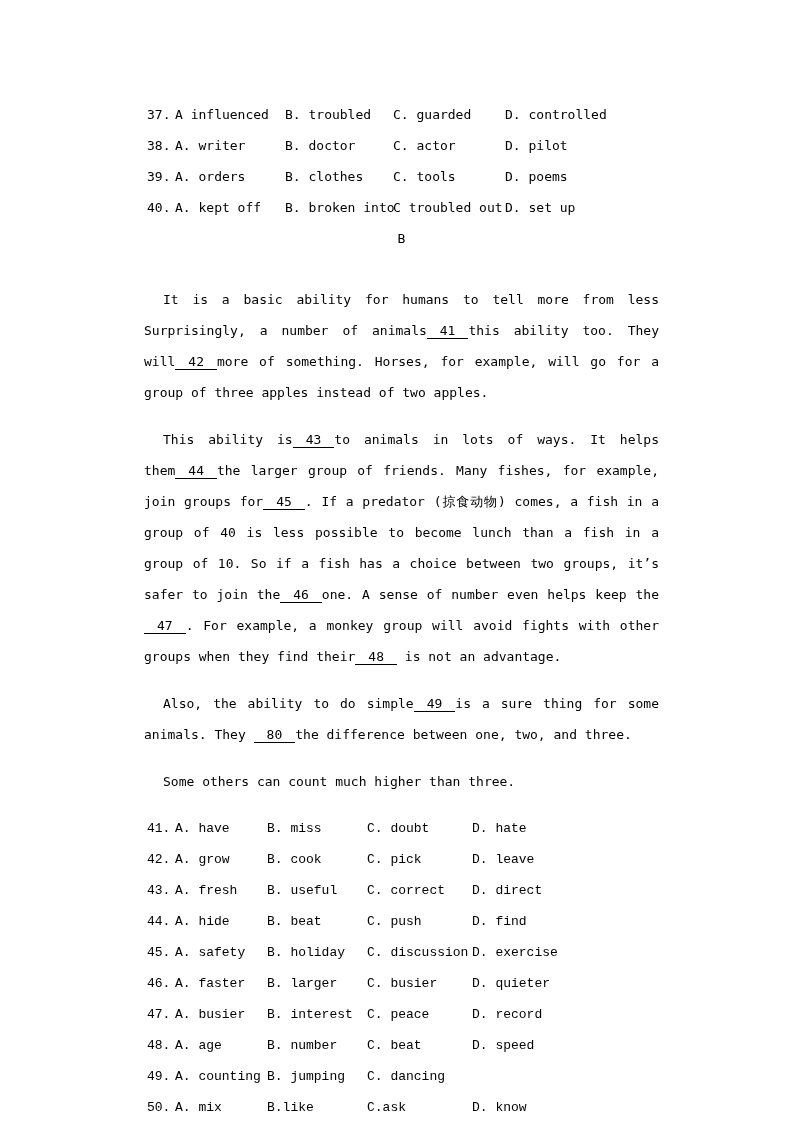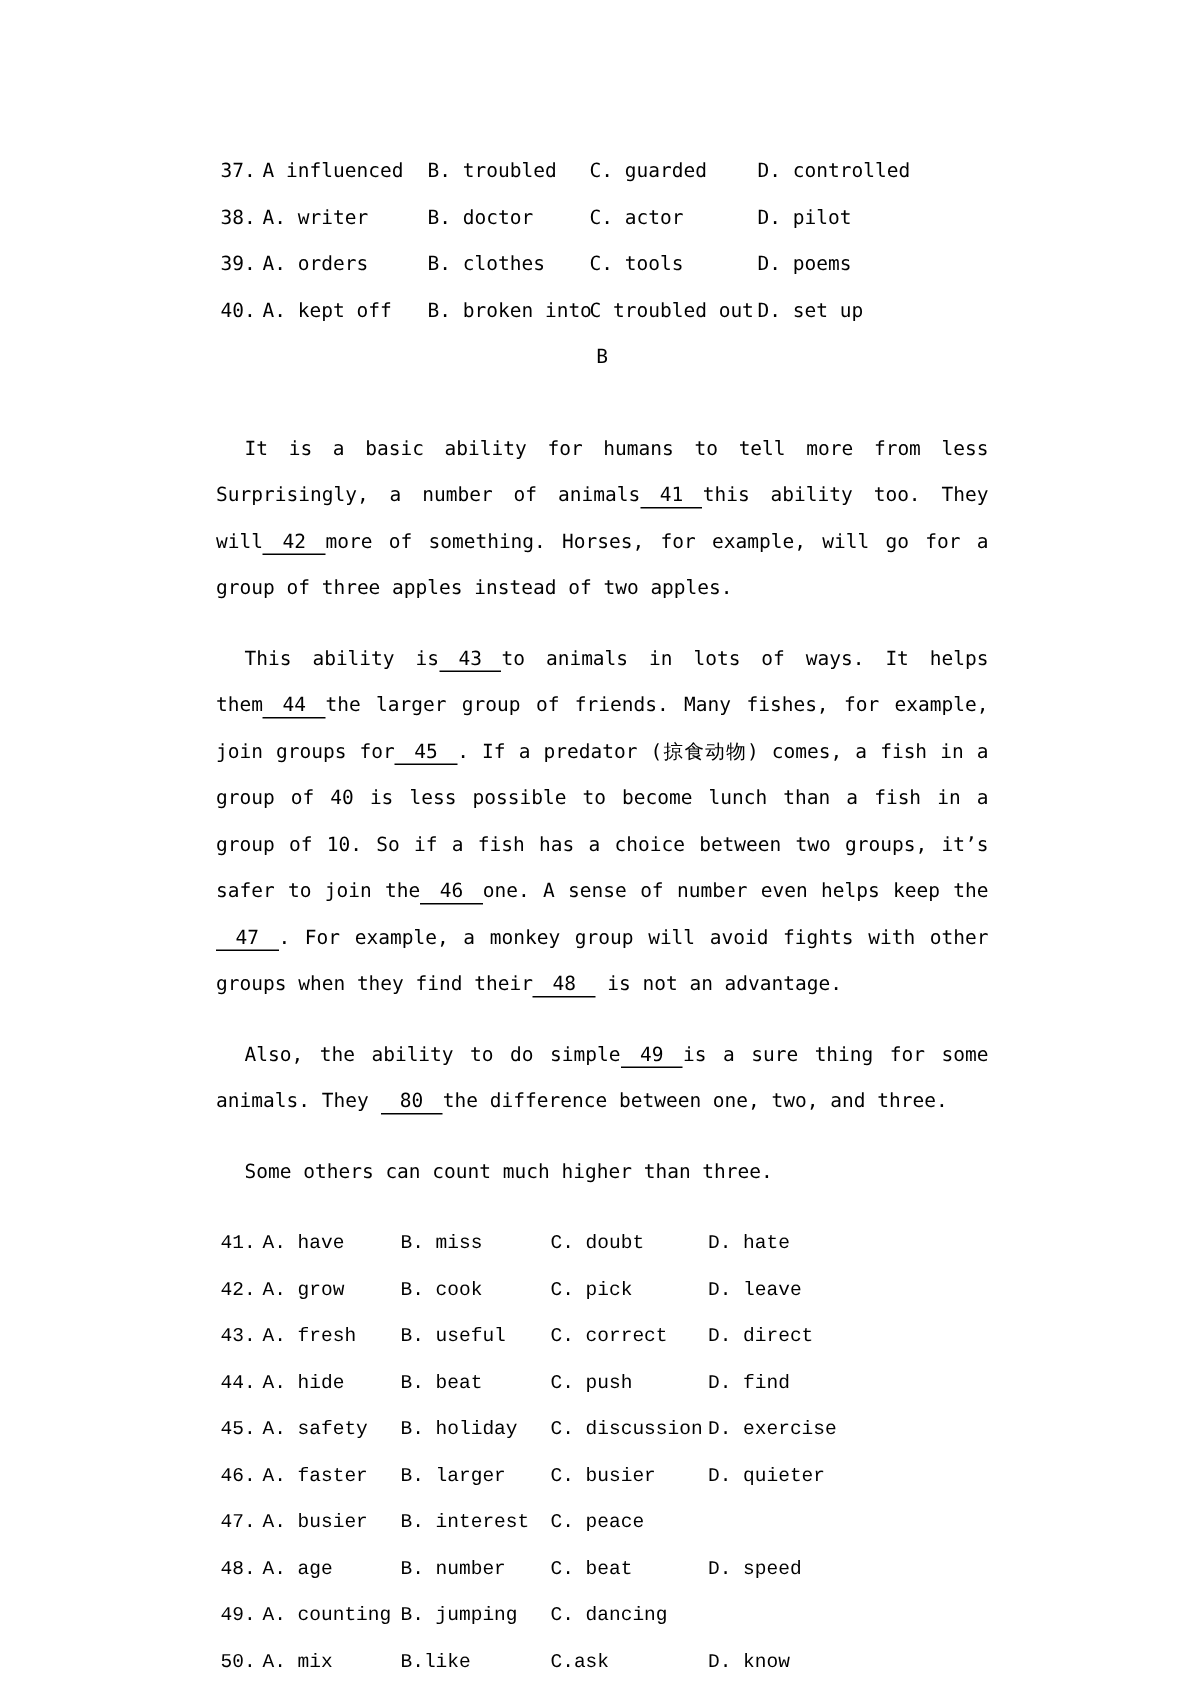--- a/index.html
+++ b/index.html
@@ -135,20 +135,21 @@
         <span class="q-cell q-a">A. faster</span>
         <span class="q-cell q-b">B. larger</span>
         <span class="q-cell q-c">C. busier</span>
         <span class="q-cell q-d">D. quieter</span>
       </div>
       <div class="q-row q-bottom">
         <span class="q-cell q-num">47.</span>
         <span class="q-cell q-a">A. busier</span>
         <span class="q-cell q-b">B. interest</span>
         <span class="q-cell q-c">C. peace</span>
+        <span class="q-cell q-d">D. record</span>
       </div>
       <div class="q-row q-bottom">
         <span class="q-cell q-num">48.</span>
         <span class="q-cell q-a">A. age</span>
         <span class="q-cell q-b">B. number</span>
         <span class="q-cell q-c">C. beat</span>
         <span class="q-cell q-d">D. speed</span>
       </div>
       <div class="q-row q-bottom">
         <span class="q-cell q-num">49.</span>

